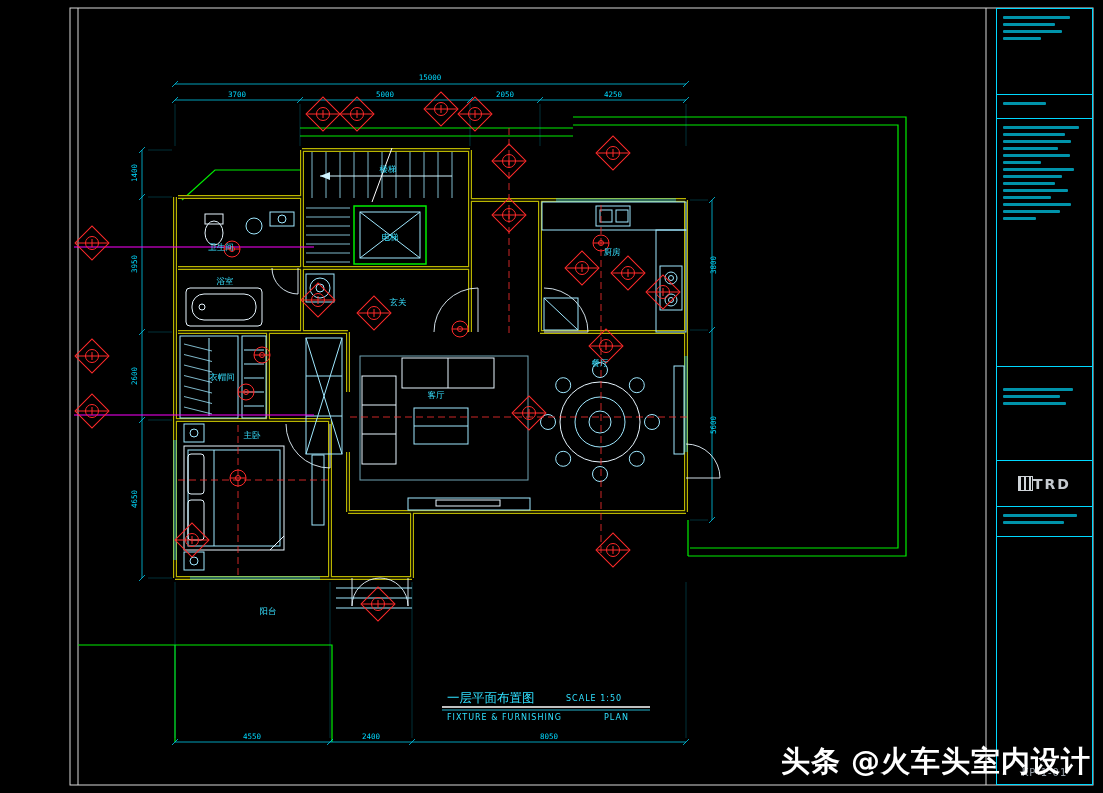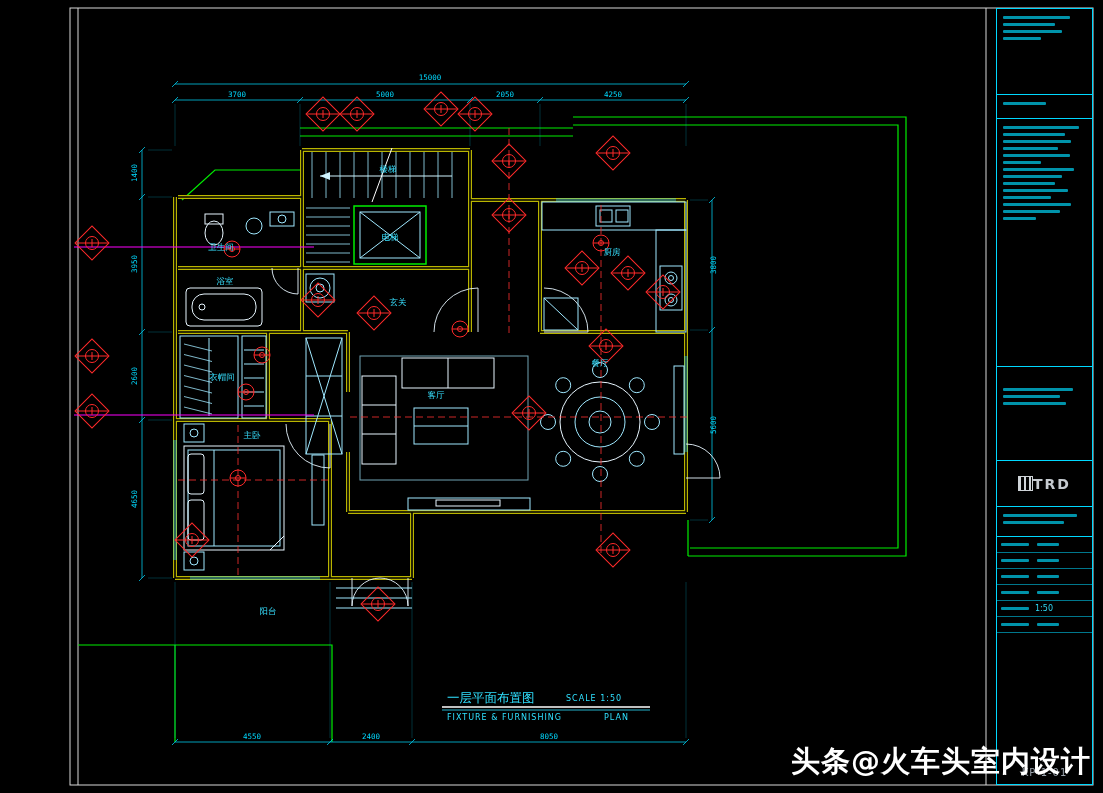--- a/index.html
+++ b/index.html
@@ -28,21 +28,21 @@
   .tb-logo{display:flex;align-items:center;justify-content:center;}
   .logo-ic{width:15px;height:15px;border:1px solid #cfd4d8;box-sizing:border-box;
     background:repeating-linear-gradient(90deg,#cfd4d8 0 2px,transparent 2px 5px);}
   .logo-tx{color:#c6cbd0;font-weight:bold;font-size:14px;letter-spacing:2px;}
   .tb-row{display:flex;align-items:center;height:15px;border-bottom:1px solid rgba(0,217,255,.55);}
   .tb-row .bar{flex:0 0 28px;margin:0 4px;}
   .tb-val{color:#2fd7f2;font-size:8px;margin-left:2px;}
   .tb-sheet{color:#9aa2ab;font-size:10px;text-align:center;margin-top:auto;padding-bottom:6px;letter-spacing:1px;}
 
   
-  #watermark{position:absolute;top:742px;right:12px;display:flex;
+  #watermark{position:absolute;top:742px;right:12px;display:flex;gap:10px;
     color:#fff;font-weight:bold;font-size:29px;letter-spacing:1px;z-index:5;
     font-family:"DejaVu Sans",sans-serif;white-space:nowrap;}
 </style>
 </head>
 <body>
 
 <svg width="1103" height="793" viewBox="0 0 1103 793">
   <defs>
     <g id="mkd" fill="none" stroke="#ff2a2a" stroke-width="1">
       <rect x="-12" y="-12" width="24" height="24" transform="rotate(45)"></rect>
@@ -414,45 +414,19 @@
     <div class="bar" style="width:66%"></div>
   </div>
   <div class="tb-sec tb-logo" style="height:46px">
     <span class="logo-ic"></span>
     <span class="logo-tx">TRD</span>
   </div>
   <div class="tb-sec" style="height:30px">
     <div class="bar" style="width:78%"></div>
       <div class="bar" style="width:64%"></div>
   </div>
-  <div>
-    <div class="tb-row">
-        <div class="bar"></div>
-        <div class="bar" style="flex:0 0 22px"></div>
-      </div>
-    <div class="tb-row">
-        <div class="bar"></div>
-        <div class="bar" style="flex:0 0 22px"></div>
-      </div>
-    <div class="tb-row">
-        <div class="bar"></div>
-        <div class="bar" style="flex:0 0 22px"></div>
-      </div>
-    <div class="tb-row">
-        <div class="bar"></div>
-        <div class="bar" style="flex:0 0 22px"></div>
-      </div>
-    <div class="tb-row">
-        <div class="bar"></div>
-      <span class="tb-val">1:50</span>
-    </div>
-    <div class="tb-row">
-        <div class="bar"></div>
-        <div class="bar" style="flex:0 0 22px"></div>
-      </div>
-  </div>
   <div class="tb-sheet">KP-1-01</div>
 </aside>
 
 <div id="watermark">
   <span>头条</span>
   <span>@火车头室内设计</span>
 </div>
 
 </body></html>

